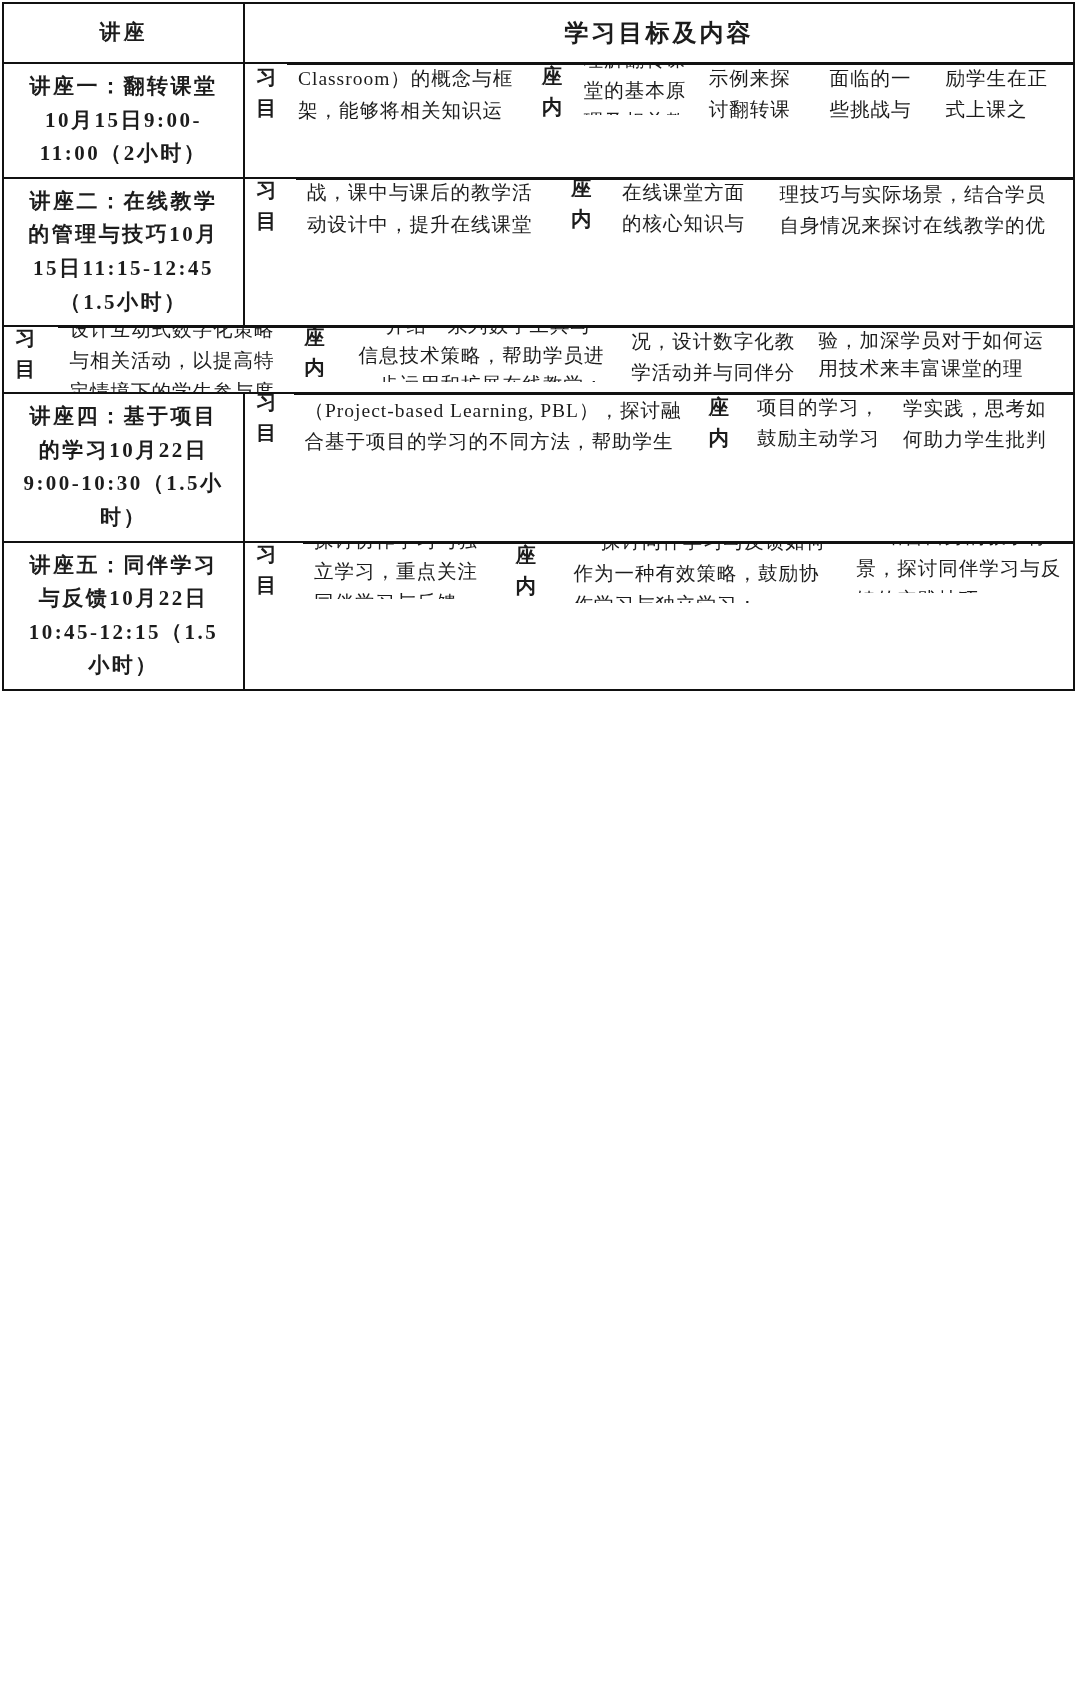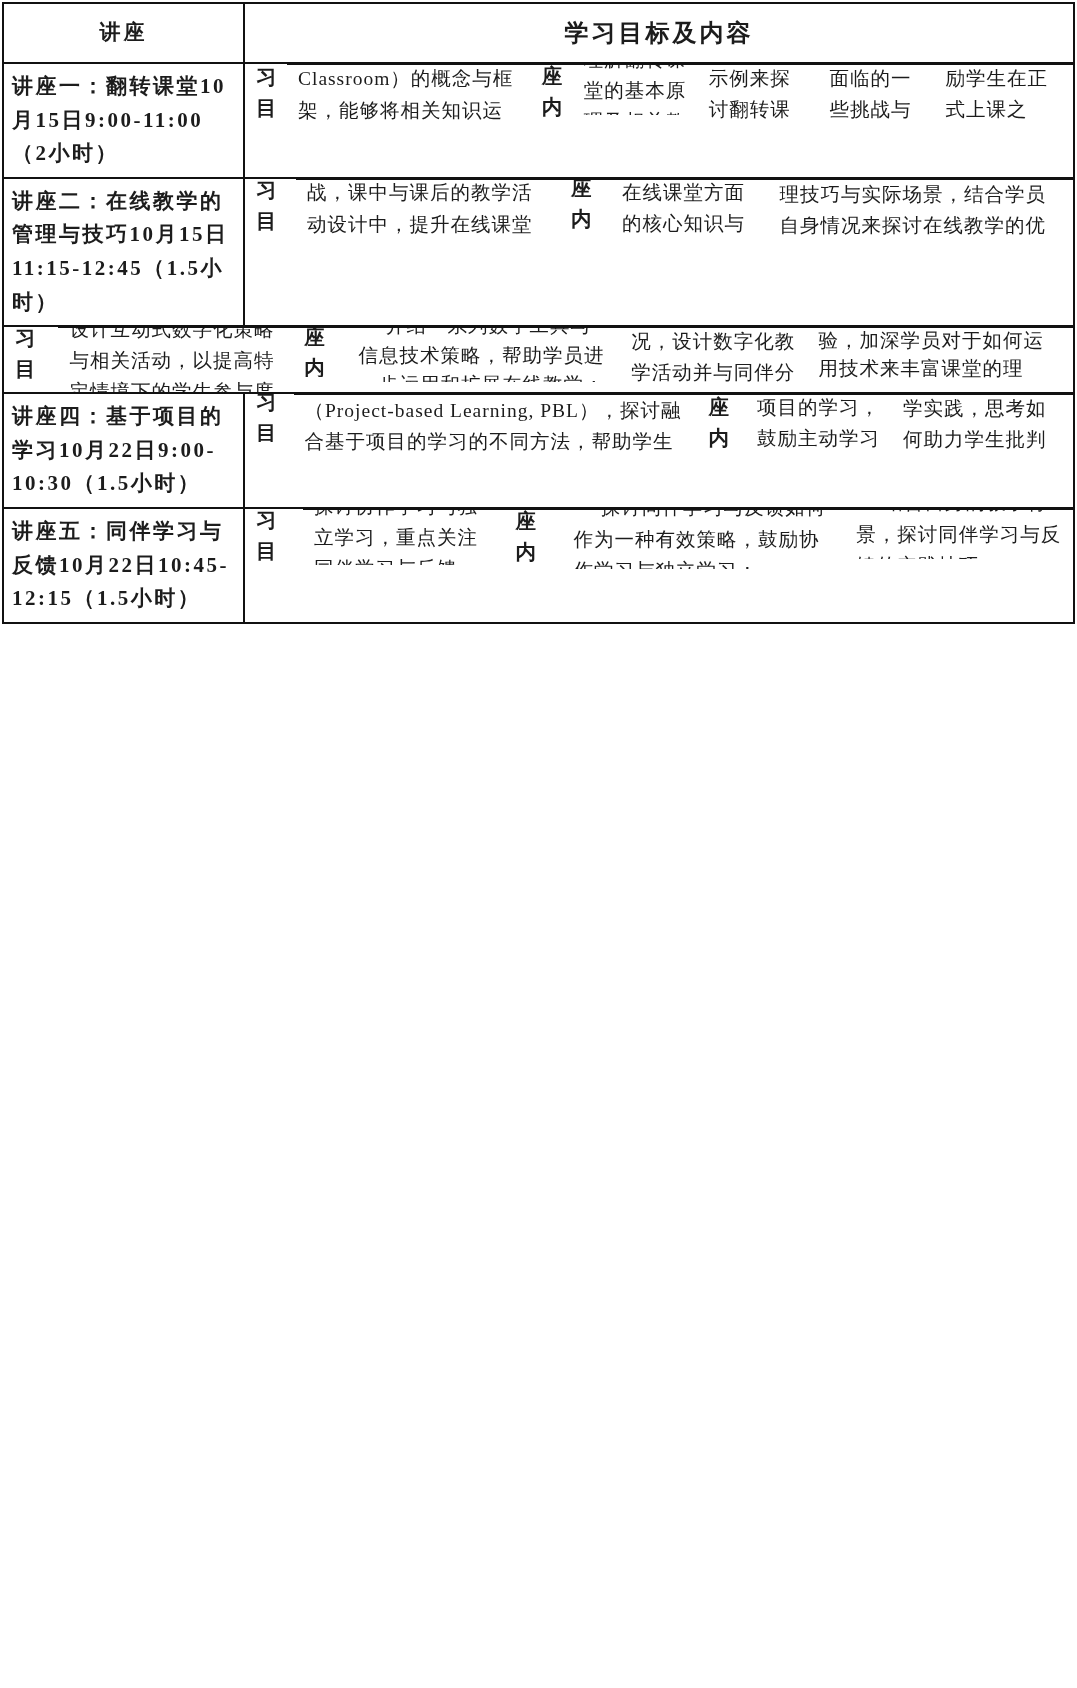--- a/index.html
+++ b/index.html
@@ -29,26 +29,26 @@
   }
   .trow + .trow { border-top: 2px solid #111; }
   .left-cell {
     width: 241px;
     flex: 0 0 241px;
     box-sizing: border-box;
     border-right: 2px solid #111;
     display: flex;
     align-items: center;
     justify-content: center;
-    text-align: left;
+    text-align: center;
     font-weight: bold;
     font-size: 21px;
     line-height: 1.6;
     letter-spacing: 2.5px;
-    padding: 6px 8px;
+    padding: 6px 18px;
     font-family: Liberation Serif, serif;
   }
   .right-col {
     flex: 1 1 auto;
     display: flex;
     flex-direction: row;
     box-sizing: border-box;
     min-width: 0;
   }
   .sub-cell {

